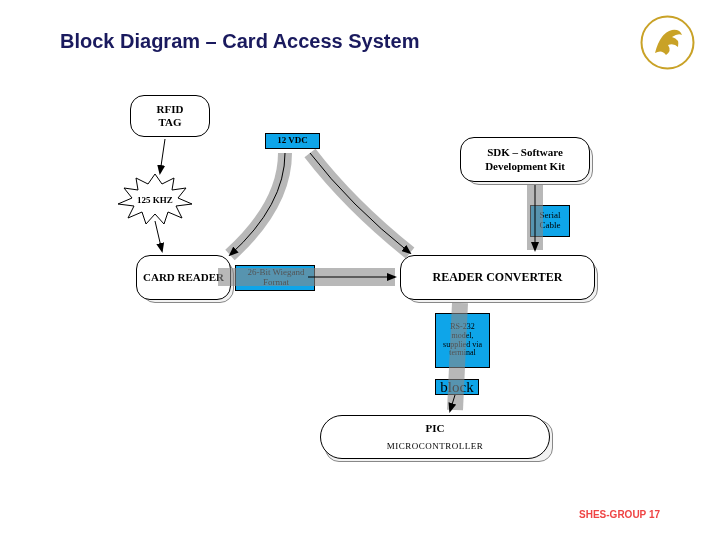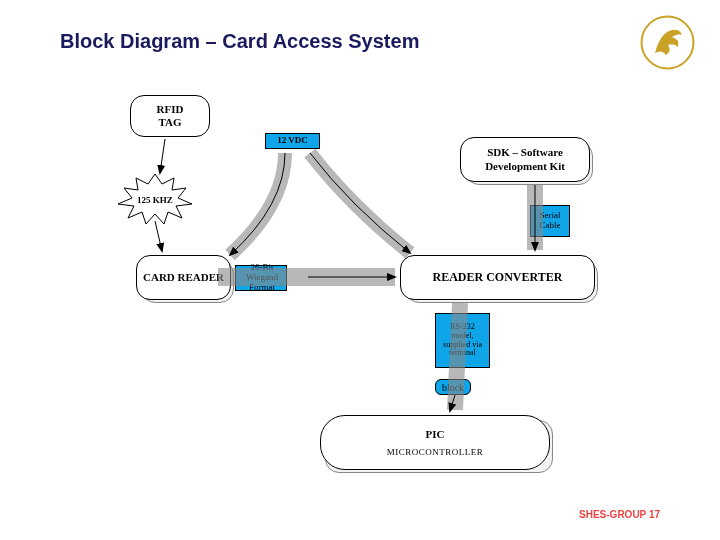--- a/index.html
+++ b/index.html
@@ -64,41 +64,41 @@
     bottom: -4px;
     border: 1.5px solid #888;
     border-radius: 14px;
     background: #f2f2f2;
     z-index: -1;
   }
   .rfid { top: 0; left: 40px; width: 80px; height: 42px; flex-direction: column; font-weight: bold; }
   .sdk { top: 42px; left: 370px; width: 130px; height: 45px; font-weight: bold; }
   .card-reader { top: 160px; left: 46px; width: 95px; height: 45px; font-weight: bold; }
   .converter { top: 160px; left: 310px; width: 195px; height: 45px; font-weight: bold; font-size: 12px; }
-  .pic { top: 320px; left: 230px; width: 230px; height: 55px; flex-direction: column; gap: 6px; border-radius: 25px; }
+  .pic { top: 320px; left: 230px; width: 230px; height: 44px; flex-direction: column; gap: 6px; border-radius: 25px; }
   .pic .line1 { font-weight: bold; font-size: 11px; }
   .pic .line2 { font-size: 9px; letter-spacing: 0.5px; }
 
   .arrow-label {
     position: absolute;
     border: 1px solid #000;
     background: #0ea5e9;
     font-size: 9px;
     text-align: center;
     padding: 2px 4px;
     line-height: 1.1;
     display: flex;
     align-items: center;
     justify-content: center;
   }
   .lbl-12vdc { top: 38px; left: 175px; width: 55px; height: 16px; font-weight: bold; }
-  .lbl-wiegand { top: 170px; left: 145px; width: 52px; height: 26px; padding-left: 6px; }
+  .lbl-wiegand { top: 170px; left: 145px; width: 80px; height: 26px; padding-left: 6px; }
   .lbl-serial { top: 110px; left: 440px; width: 40px; height: 32px; }
   .lbl-rs232 { top: 218px; left: 345px; width: 55px; height: 55px; font-size: 8px; }
-  .lbl-block { top: 284px; left: 345px; width: 36px; height: 16px; font-size: 10px; border-radius: 6px; }
+  .lbl-block { top: 284px; left: 345px; width: 44px; height: 16px; font-size: 15px; }
 
   .starburst {
     position: absolute;
     top: 85px;
     left: 30px;
     width: 70px;
     height: 40px;
     font-size: 9px;
     font-weight: bold;
     display: flex;

